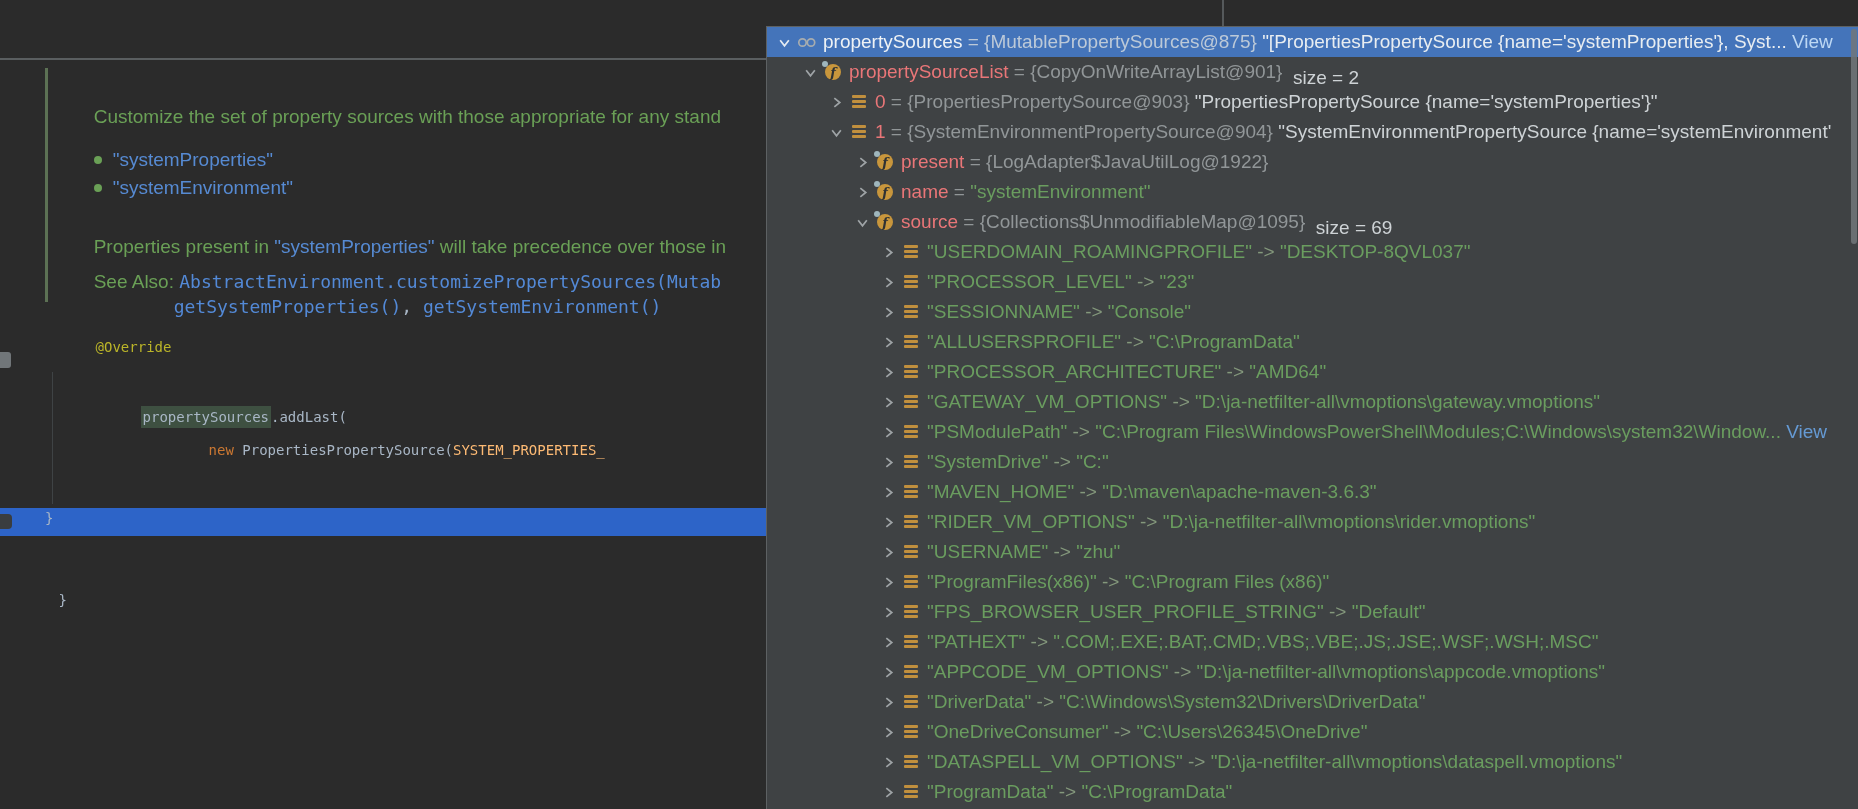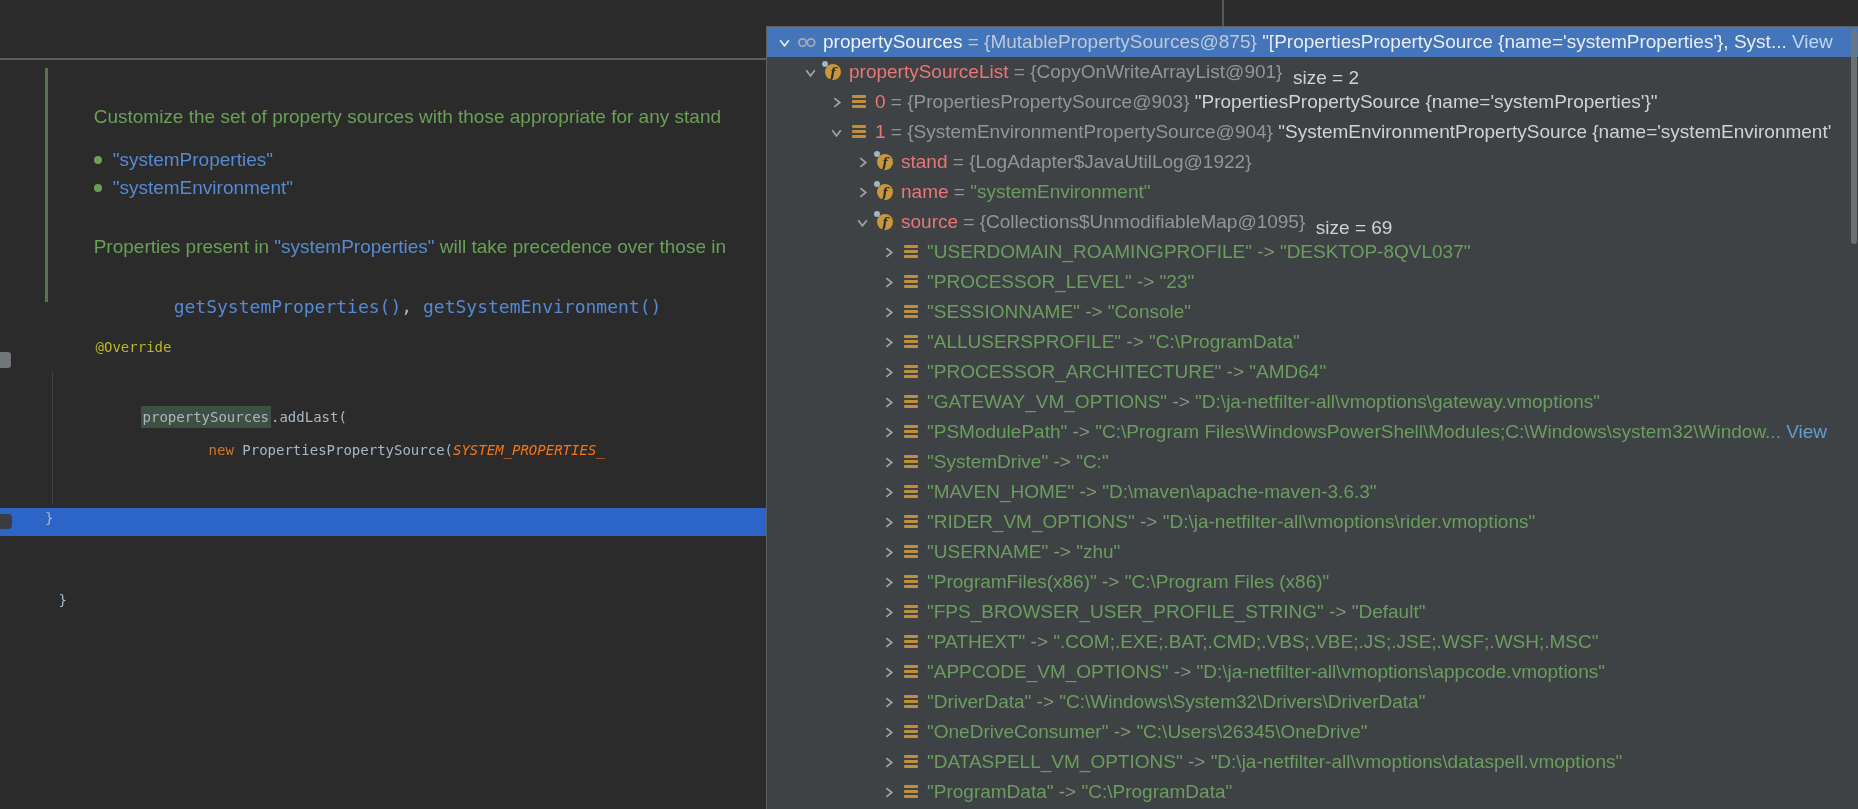--- a/index.html
+++ b/index.html
@@ -19,21 +19,21 @@
   .doc{color:#6aa056;}
   .doclink{color:#568ad2;}
   .monolink{color:#5389d6;font-family:"DejaVu Sans Mono",monospace;font-size:18px;}
   .doccomma{color:#a9b7c6;font-family:"DejaVu Sans Mono",monospace;font-size:18px;}
   .bdot{display:inline-block;width:8px;height:8px;border-radius:50%;background:#6aa056;margin-right:11px;vertical-align:2px;}
   .ann{color:#bbb529;}
   .kw{color:#cc7832;}
   .mname{color:#ffc66d;font-weight:bold;}
   .plain{color:#a9b7c6;}
   .hlbox{color:#a9b7c6;background:#3e5041;padding:3px 2px;}
-  .constant{color:#f97316;font-style:italic;}
+  .constant{color:#fdba74;}
   .hint{color:#5082dc;font-style:italic;}
   .caretline{position:absolute;left:0;top:508px;width:766px;height:28px;background:#2d64c8;}
   .caretline .plain{position:absolute;left:45px;top:2px;}
   .gutter-override{position:absolute;left:0;top:352px;width:11px;height:16px;background:#8a9094;border-radius:0 3px 3px 0;opacity:.75;}
   .gutter-dark{position:absolute;left:0;top:514px;width:12px;height:15px;background:#3a3d3f;border-radius:0 4px 4px 0;}
   
   .popup{
     position:absolute;left:766px;top:26px;width:1092px;height:783px;
     background:#3f4244;border-left:1px solid #5d6163;border-top:1px solid #5d6163;
     overflow:hidden;
@@ -89,20 +89,23 @@
       <span class="bdot"></span><span class="doclink">"systemProperties"</span>
     </div>
     <div class="eline dline" style="top:152px;left:62px">
       <span class="bdot"></span><span class="doclink">"systemEnvironment"</span>
     </div>
 
     <div class="eline dline" style="top:211px;left:62px">
       <span class="doc">Properties present in </span><span class="doclink">"systemProperties"</span><span class="doc"> will take precedence over those in</span>
     </div>
 
+    <div class="eline dline" style="top:246px;left:62px">
+      <span class="doc">See Also: </span><span class="monolink">AbstractEnvironment.customizePropertySources(Mutab</span>
+    </div>
     <div class="eline dline" style="top:271px;left:142px">
       <span class="monolink">getSystemProperties()</span><span class="doccomma">, </span><span class="monolink">getSystemEnvironment()</span>
     </div>
 
     <div class="eline cline" style="top:311px;left:45px">
       <span class="ann">@Override</span>
     </div>
 
 
     <div class="eline cline" style="top:381px;left:90px">
@@ -142,21 +145,21 @@
               <polyline points="4,2 9,6 4,10" fill="none" stroke="currentColor" stroke-width="1.6"></polyline>
             </svg></span><span class="node-icon"><span class="ficircle">f</span><span class="fdot"></span></span><span class="seg seg-name">propertySourceList</span><span class="seg seg-eq"> = </span><span class="seg seg-ref">{CopyOnWriteArrayList@901} </span><span class="seg seg-size"> size = 2</span></div>
         <div class="tree-row" style="padding-left: 62px;"><span class="chevron right"><svg width="13" height="13" viewBox="0 0 12 12">
               <polyline points="4,2 9,6 4,10" fill="none" stroke="currentColor" stroke-width="1.6"></polyline>
             </svg></span><span class="node-icon"><span class="ibar b1"></span><span class="ibar b2"></span><span class="ibar b3"></span></span><span class="seg seg-name">0</span><span class="seg seg-eq"> = </span><span class="seg seg-ref">{PropertiesPropertySource@903} </span><span class="seg seg-strw">"PropertiesPropertySource {name='systemProperties'}"</span></div>
         <div class="tree-row" style="padding-left: 62px;"><span class="chevron down"><svg width="13" height="13" viewBox="0 0 12 12">
               <polyline points="4,2 9,6 4,10" fill="none" stroke="currentColor" stroke-width="1.6"></polyline>
             </svg></span><span class="node-icon"><span class="ibar b1"></span><span class="ibar b2"></span><span class="ibar b3"></span></span><span class="seg seg-name">1</span><span class="seg seg-eq"> = </span><span class="seg seg-ref">{SystemEnvironmentPropertySource@904} </span><span class="seg seg-strw">"SystemEnvironmentPropertySource {name='systemEnvironment'</span></div>
         <div class="tree-row" style="padding-left: 88px;"><span class="chevron right"><svg width="13" height="13" viewBox="0 0 12 12">
               <polyline points="4,2 9,6 4,10" fill="none" stroke="currentColor" stroke-width="1.6"></polyline>
-            </svg></span><span class="node-icon"><span class="ficircle">f</span><span class="fdot"></span></span><span class="seg seg-name">stand</span><span class="seg seg-eq"> = </span><span class="seg seg-ref">{LogAdapter$JavaUtilLog@1922}</span></div>
+            </svg></span><span class="node-icon"><span class="ficircle">f</span><span class="fdot"></span></span><span class="seg seg-name">present</span><span class="seg seg-eq"> = </span><span class="seg seg-ref">{LogAdapter$JavaUtilLog@1922}</span></div>
         <div class="tree-row" style="padding-left: 88px;"><span class="chevron right"><svg width="13" height="13" viewBox="0 0 12 12">
               <polyline points="4,2 9,6 4,10" fill="none" stroke="currentColor" stroke-width="1.6"></polyline>
             </svg></span><span class="node-icon"><span class="ficircle">f</span><span class="fdot"></span></span><span class="seg seg-name">name</span><span class="seg seg-eq"> = </span><span class="seg seg-strg">"systemEnvironment"</span></div>
         <div class="tree-row" style="padding-left: 88px;"><span class="chevron down"><svg width="13" height="13" viewBox="0 0 12 12">
               <polyline points="4,2 9,6 4,10" fill="none" stroke="currentColor" stroke-width="1.6"></polyline>
             </svg></span><span class="node-icon"><span class="ficircle">f</span><span class="fdot"></span></span><span class="seg seg-name">source</span><span class="seg seg-eq"> = </span><span class="seg seg-ref">{Collections$UnmodifiableMap@1095} </span><span class="seg seg-size"> size = 69</span></div>
         <div class="tree-row" style="padding-left: 114px;"><span class="chevron right"><svg width="13" height="13" viewBox="0 0 12 12">
               <polyline points="4,2 9,6 4,10" fill="none" stroke="currentColor" stroke-width="1.6"></polyline>
             </svg></span><span class="node-icon"><span class="ibar b1"></span><span class="ibar b2"></span><span class="ibar b3"></span></span><span class="seg seg-strg">"USERDOMAIN_ROAMINGPROFILE"</span><span class="seg seg-arrow"> -&gt; </span><span class="seg seg-strg">"DESKTOP-8QVL037"</span></div>
         <div class="tree-row" style="padding-left: 114px;"><span class="chevron right"><svg width="13" height="13" viewBox="0 0 12 12">

